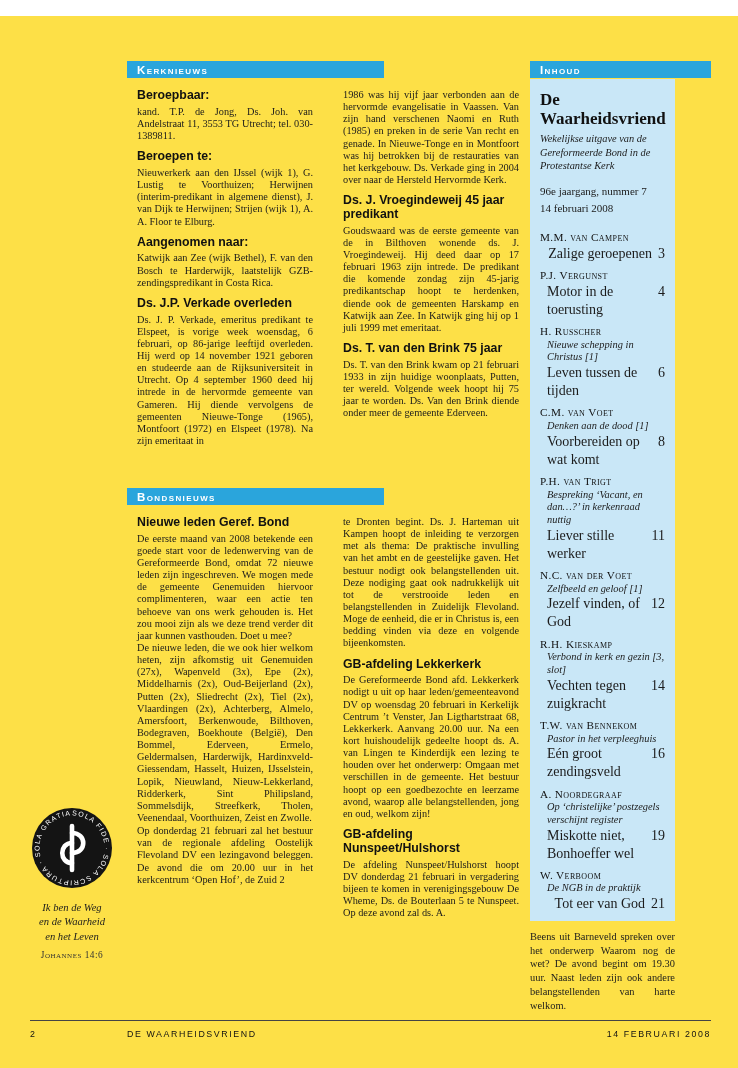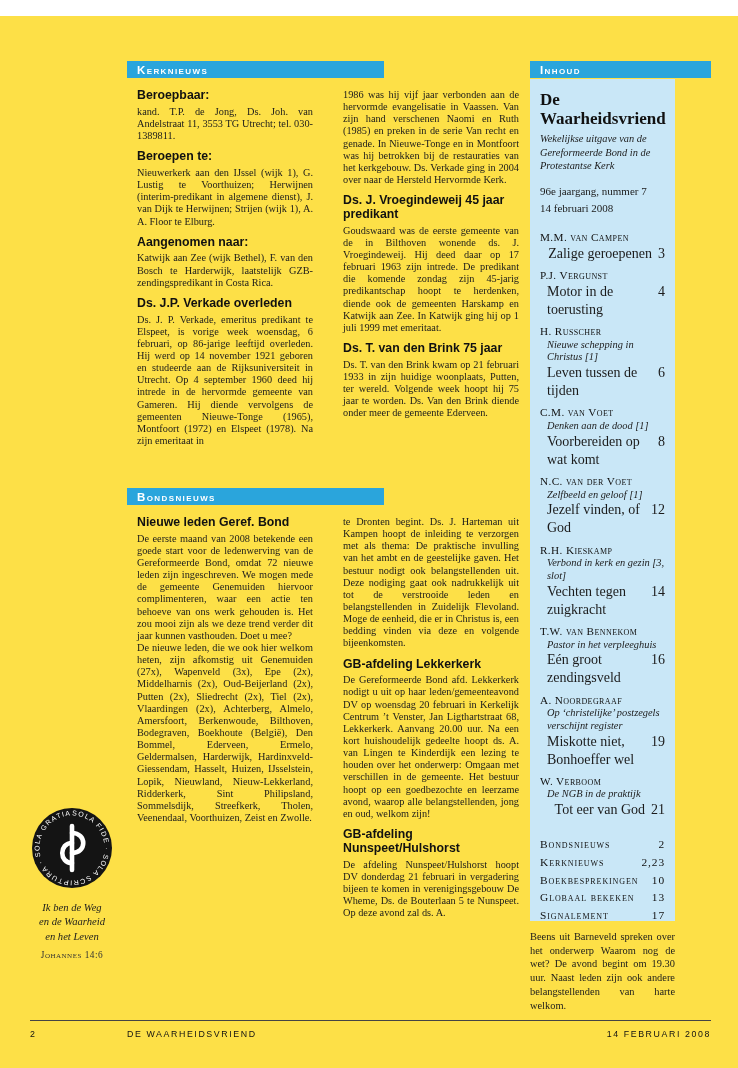--- a/index.html
+++ b/index.html
@@ -109,20 +109,21 @@
 
   <section class="sec sec-bonds">
     <div class="bar">
       <span>Bondsnieuws</span>
     </div>
     <div class="cols">
       <div class="col">
         <h3 class="article-heading">Nieuwe leden Geref. Bond</h3>
         <p class="article-body">De eerste maand van 2008 betekende een goede start voor de ledenwerving van de Gereformeerde Bond, omdat 72 nieuwe leden zijn ingeschreven. We mogen mede de gemeente Genemuiden hiervoor complimenteren, waar een actie ten behoeve van ons werk gehouden is. Het zou mooi zijn als we deze trend verder dit jaar kunnen vasthouden. Doet u mee?
 De nieuwe leden, die we ook hier welkom heten, zijn afkomstig uit Genemuiden (27x), Wapenveld (3x), Epe (2x), Middelharnis (2x), Oud-Beijerland (2x), Putten (2x), Sliedrecht (2x), Tiel (2x), Vlaardingen (2x), Achterberg, Almelo, Amersfoort, Berkenwoude, Bilthoven, Bodegraven, Boekhoute (België), Den Bommel, Ederveen, Ermelo, Geldermalsen, Harderwijk, Hardinxveld-Giessendam, Hasselt, Huizen, IJsselstein, Lopik, Nieuwland, Nieuw-Lekkerland, Ridderkerk, Sint Philipsland, Sommelsdijk, Streefkerk, Tholen, Veenendaal, Voorthuizen, Zeist en Zwolle.</p>
+        <p class="article-body">Op donderdag 21 februari zal het bestuur van de regionale afdeling Oostelijk Flevoland DV een lezingavond beleggen. De avond die om 20.00 uur in het kerkcentrum ‘Open Hof’, de Zuid 2</p>
       </div>
       <div class="col">
         <p class="article-body">te Dronten begint. Ds. J. Harteman uit Kampen hoopt de inleiding te verzorgen met als thema: De praktische invulling van het ambt en de geestelijke gaven. Het bestuur nodigt ook belangstellenden uit. Deze nodiging gaat ook nadrukkelijk uit tot de verstrooide leden en belangstellenden in Zuidelijk Flevoland. Moge de eenheid, die er in Christus is, een bedding vinden via deze en volgende bijeenkomsten.</p>
         <h3 class="article-heading">GB-afdeling Lekkerkerk</h3>
         <p class="article-body">De Gereformeerde Bond afd. Lekkerkerk nodigt u uit op haar leden/gemeenteavond DV op woensdag 20 februari in Kerkelijk Centrum ’t Venster, Jan Ligthartstraat 68, Lekkerkerk. Aanvang 20.00 uur. Na een kort huishoudelijk gedeelte hoopt ds. A. van Lingen te Kinderdijk een lezing te houden over het onderwerp: Omgaan met verschillen in de gemeente. Het bestuur hoopt op een goedbezochte en leerzame avond, waarop alle belangstellenden, jong en oud, welkom zijn!</p>
         <h3 class="article-heading">GB-afdeling Nunspeet/Hulshorst</h3>
         <p class="article-body">De afdeling Nunspeet/Hulshorst hoopt DV donderdag 21 februari in vergadering bijeen te komen in verenigingsgebouw De Wheme, Ds. de Bouterlaan 5 te Nunspeet. Op deze avond zal ds. A.</p>
       </div>
     </div>
   </section>
@@ -166,20 +167,28 @@
 
         <div class="toc-entry">
           <div class="toc-author">C.M. van Voet</div>
           <div class="toc-kicker">Denken aan de dood [1]</div>
           <div class="toc-title-line">
             <span class="toc-title">Voorbereiden op wat komt</span>
             <span class="toc-page">8</span>
           </div>
         </div>
 
+        <div class="toc-entry">
+          <div class="toc-author">P.H. van Trigt</div>
+          <div class="toc-kicker">Bespreking ‘Vacant, en dan…?’ in kerkenraad nuttig</div>
+          <div class="toc-title-line">
+            <span class="toc-title">Liever stille werker</span>
+            <span class="toc-page">11</span>
+          </div>
+        </div>
 
         <div class="toc-entry">
           <div class="toc-author">N.C. van der Voet</div>
           <div class="toc-kicker">Zelfbeeld en geloof [1]</div>
           <div class="toc-title-line">
             <span class="toc-title">Jezelf vinden, of God</span>
             <span class="toc-page">12</span>
           </div>
         </div>
 

